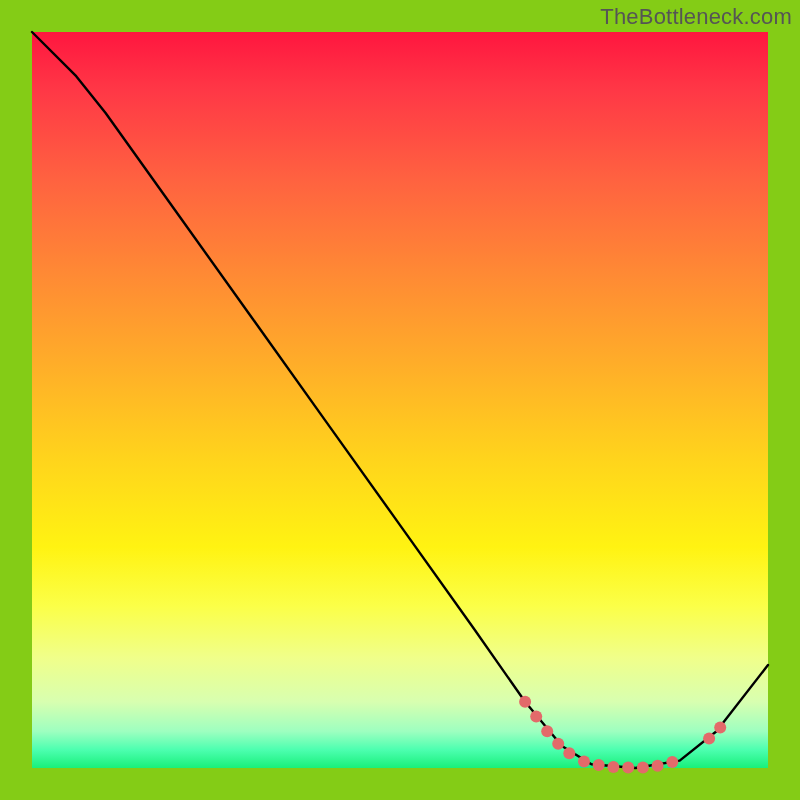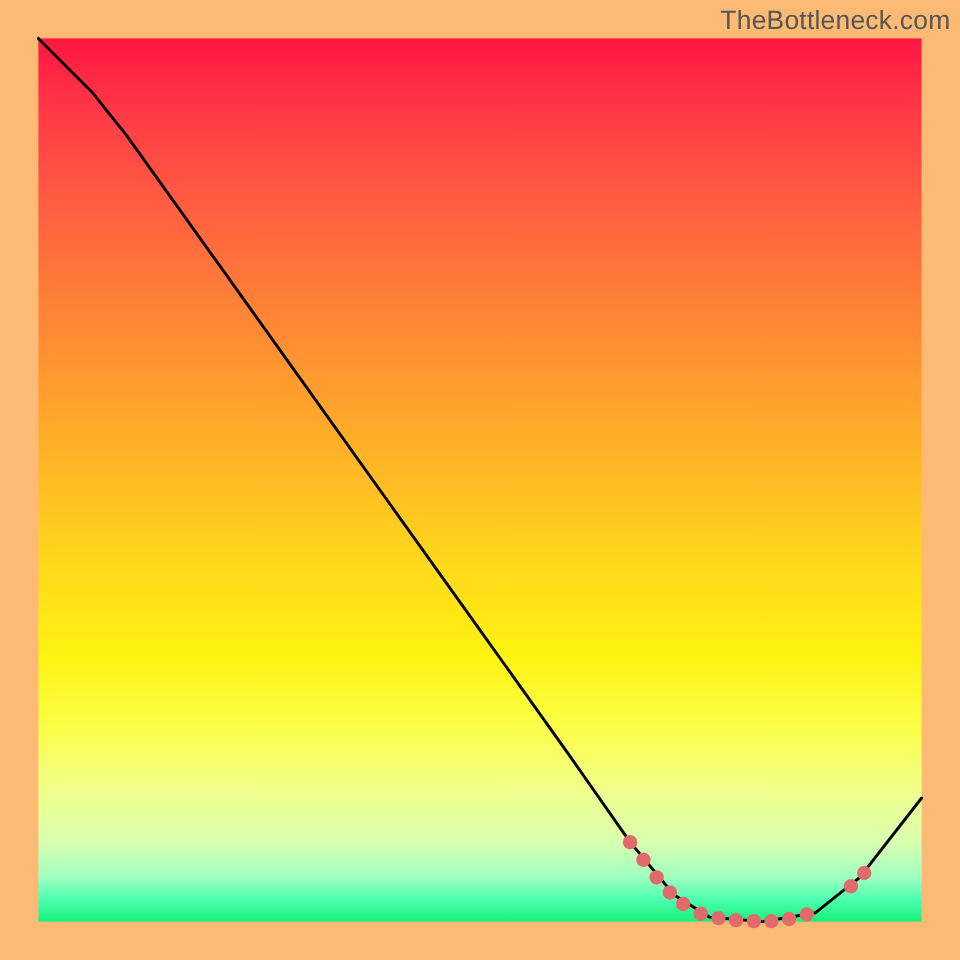--- a/index.html
+++ b/index.html
@@ -8,21 +8,21 @@
     width: 800px;
     height: 800px;
     background: #000;
     overflow: hidden;
     font-family: Arial, Helvetica, sans-serif;
   }
   .frame {
     position: relative;
     width: 800px;
     height: 800px;
-    background: #fdba74;
+    background: #84cc16;
   }
   .watermark {
     position: absolute;
     top: 4px;
     right: 8px;
     color: #555;
     font-size: 22px;
     font-weight: 500;
     letter-spacing: 0.2px;
     z-index: 10;

